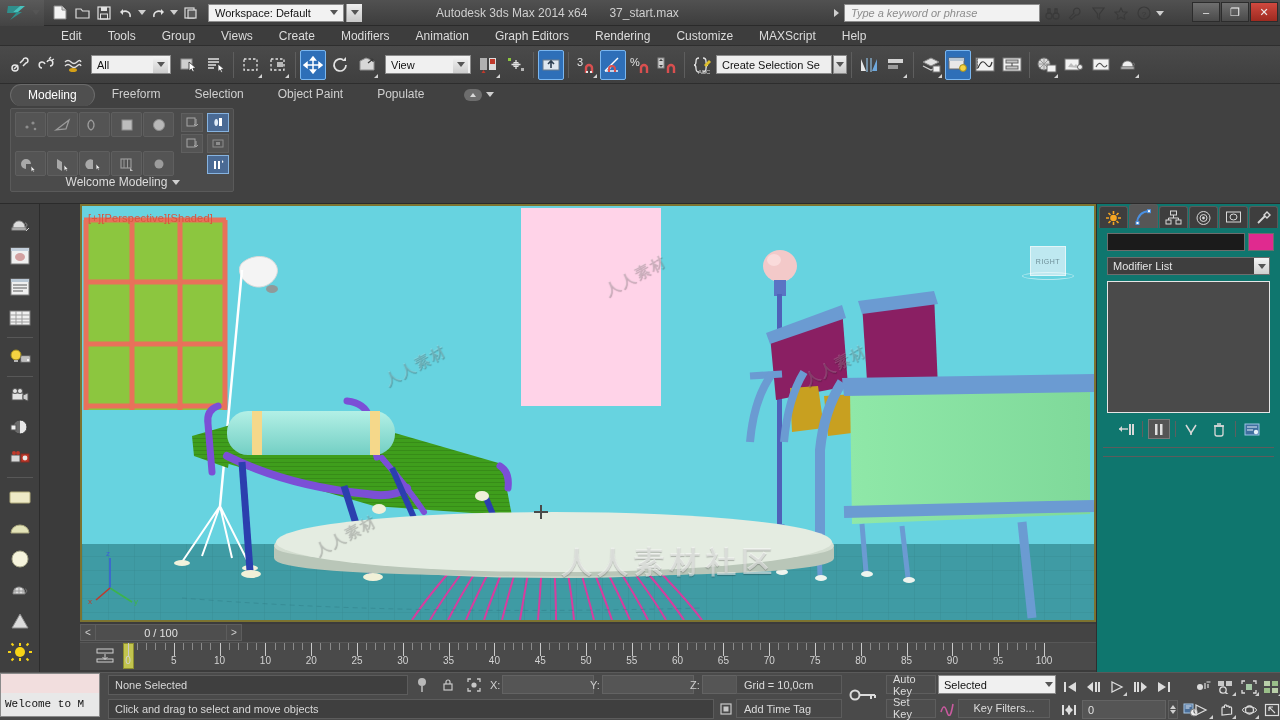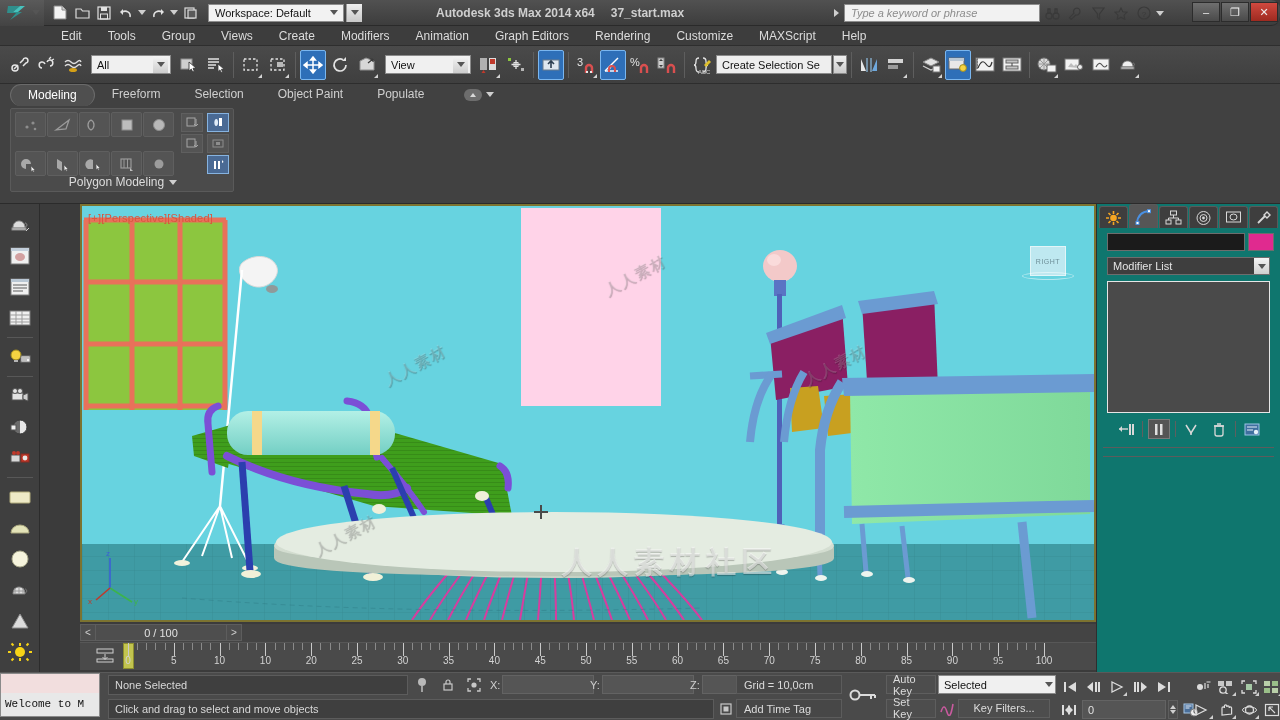--- a/index.html
+++ b/index.html
@@ -11,21 +11,21 @@
     color:#d8d8d8;
     -webkit-font-smoothing:antialiased;
   }
   #app{position:relative;width:1280px;height:720px;}
 
   
   .titlebar{
     position:absolute;left:0;top:0;width:1280px;height:26px;
     background:linear-gradient(#515151,#3d3d3d);
     border-bottom:1px solid #2a2a2a;
-    display:flex;align-items:center;border-radius:9px;
+    display:flex;align-items:center;
   }
   .maxlogo{
     width:44px;height:26px;display:flex;align-items:center;justify-content:center;
     background:linear-gradient(#5a5a5a,#434343);
   }
   .qat{display:flex;align-items:center;gap:2px;padding-left:6px;}
   .qbtn{
     width:20px;height:20px;display:flex;align-items:center;justify-content:center;
     border-radius:2px;
   }
@@ -33,21 +33,21 @@
     margin-left:6px;height:18px;background:#f2f2f2;color:#111;
     border:1px solid #8d8d8d;display:flex;align-items:center;
     padding:0 2px 0 6px;font-size:11px;min-width:136px;
   }
   .wsbox .lbl{flex:1;white-space:nowrap;}
   .tri-d{width:0;height:0;border-left:4px solid transparent;border-right:4px solid transparent;border-top:5px solid #555;}
   .wsdrop{width:16px;height:18px;display:flex;align-items:center;justify-content:center;background:linear-gradient(#eee,#c9c9c9);border-left:1px solid #9a9a9a;}
   .wsArrow{width:14px;height:18px;display:flex;align-items:center;justify-content:center;}
   .titletext{
     position:absolute;left:436px;top:0;height:26px;display:flex;align-items:center;
-    color:#cfcfcf;font-size:12px;gap:16px;white-space:nowrap;font-weight:bold;
+    color:#cfcfcf;font-size:12px;gap:22px;white-space:nowrap;
   }
   .searchwrap{
     position:absolute;right:116px;top:3px;height:20px;display:flex;align-items:center;gap:1px;
   }
   .searchbox{
     width:196px;height:18px;background:#f2f2f2;color:#8c8c8c;font-style:italic;
     display:flex;align-items:center;padding-left:6px;border:1px solid #8d8d8d;font-size:11px;
   }
   .sicon{width:22px;height:20px;display:flex;align-items:center;justify-content:center;}
   .wbtns{position:absolute;right:2px;top:2px;display:flex;gap:1px;}
@@ -652,21 +652,21 @@
         <div class="rsq sel">
           <svg width="14" height="13" viewBox="0 0 14 13">
               <rect x="3" y="3" width="2" height="8" fill="#fff"></rect>
               <rect x="7" y="3" width="2" height="8" fill="#fff"></rect>
               <path d="M11 5V2l1.6 2z" fill="#fff"></path>
             </svg>
         </div>
       </div>
 
       <div class="rlabel">
-        <span>Polygon Modeling</span><span class="tri-d"></span>
+        <span>Welcome Modeling</span><span class="tri-d"></span>
       </div>
     </div>
   </div>
 
   <div class="lefttb">
     <div class="lbtn">
       <svg width="24" height="20" viewBox="0 0 24 20">
           <path d="M5 13h12c0-5-3-7-6-7s-6 2-6 7z" fill="#dcdcdc" stroke="#8d8d8d"></path>
           <path d="M17 8c2.5 0 2.5 4 0 4" fill="none" stroke="#8d8d8d"></path>
           <rect x="4" y="13" width="14" height="2" fill="#c6c6c6" stroke="#8d8d8d"></rect>

